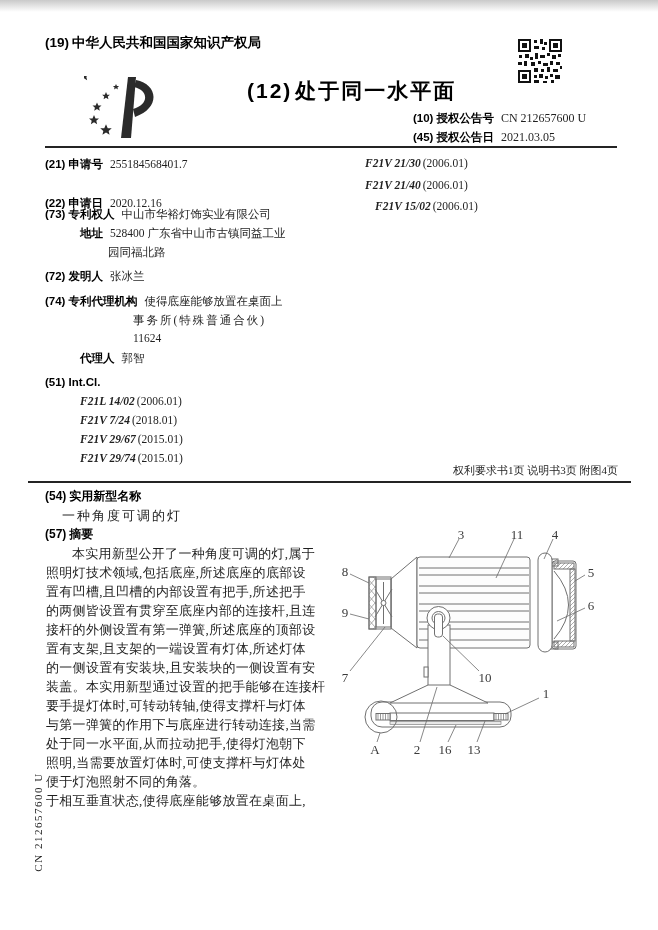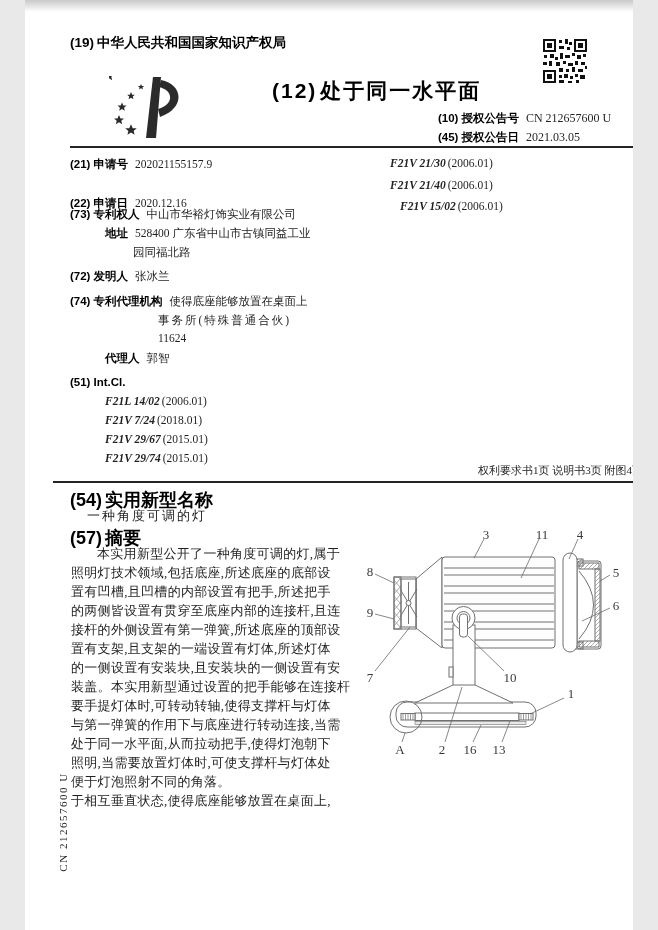--- a/index.html
+++ b/index.html
@@ -1,37 +1,37 @@
 <!DOCTYPE html>
 <html><head>
 <meta charset="utf-8">
 <style>
   html,body{margin:0;padding:0;background:#e9e9e9;}
   .page{
-    position:relative;width:608px;height:930px;margin:0 auto;
+    position:relative;width:658px;height:930px;margin:0 auto;
     background:#ffffff;overflow:hidden;
     font-family:"Liberation Serif","DejaVu Serif",serif;
     color:#1f1f1f;
   }
   .top-edge{position:absolute;left:0;top:0;width:658px;height:12px;
     background:linear-gradient(#c9c9c9,#ffffff);}
   .abs{position:absolute;white-space:nowrap;}
   .b{font-weight:bold;font-family:"Liberation Sans","DejaVu Sans",sans-serif;color:#000;}
   .num{margin-right:3px;}
   .lbl{margin-right:7px;}
   .office{font-size:13.5px;}
   .kind{font-size:21px;letter-spacing:2px;}
   .pubrow{font-size:11.5px;}
   .pubrow .val{font-size:12px;}
   .row{font-size:11.5px;}
   .ipc .code{font-weight:bold;font-style:italic;}
   .ipc .ver{margin-left:2px;}
   .rule{position:absolute;background:#242424;height:2px;}
   .pages{font-size:11px;text-align:right;width:288px;}
-  .sec-label{font-size:18px;}
+  .sec-label{font-size:12px;}
   .sec-val{font-size:13px;}
   .abstract{position:absolute;left:46px;top:544px;width:296px;}
   .abs-line{height:19px;font-size:13px;line-height:19px;letter-spacing:0.3px;white-space:nowrap;}
   .abs-line.first{text-indent:26px;}
   .side-code{position:absolute;left:-36px;top:815px;width:150px;height:14px;
     transform:rotate(-90deg);text-align:center;font-size:11px;letter-spacing:1.5px;color:#222;}
   svg text{font-family:"Liberation Serif","DejaVu Serif",serif;}
 </style>
 </head>
 <body>
@@ -114,21 +114,21 @@
     <span class="b num">(10)</span><span class="b lbl">授权公告号</span><span class="val">CN 212657600 U</span>
   </div>
 
   <div class="abs pubrow" style="left:413px;top:130px;">
     <span class="b num">(45)</span><span class="b lbl">授权公告日</span><span class="val">2021.03.05</span>
   </div>
 
   <div class="rule" style="left:45px;top:146px;width:572px;"></div>
 
   <div class="abs row" style="left:45px;top:157px;">
-    <span class="b num">(21)</span><span class="b lbl">申请号</span><span>202021155157.9</span>
+    <span class="b num">(21)</span><span class="b lbl">申请号</span><span>255184568401.7</span>
   </div>
   <div class="abs row" style="left:45px;top:196px;">
     <span class="b num">(22)</span><span class="b lbl">申请日</span><span>2020.12.16</span>
   </div>
   <div class="abs row" style="left:45px;top:207px;">
     <span class="b num">(73)</span><span class="b lbl">专利权人</span><span>中山市华裕灯饰实业有限公司</span>
   </div>
   <div class="abs row" style="left:80px;top:226px;">
     <span class="b lbl">地址</span><span>528400 广东省中山市古镇同益工业</span>
   </div>

